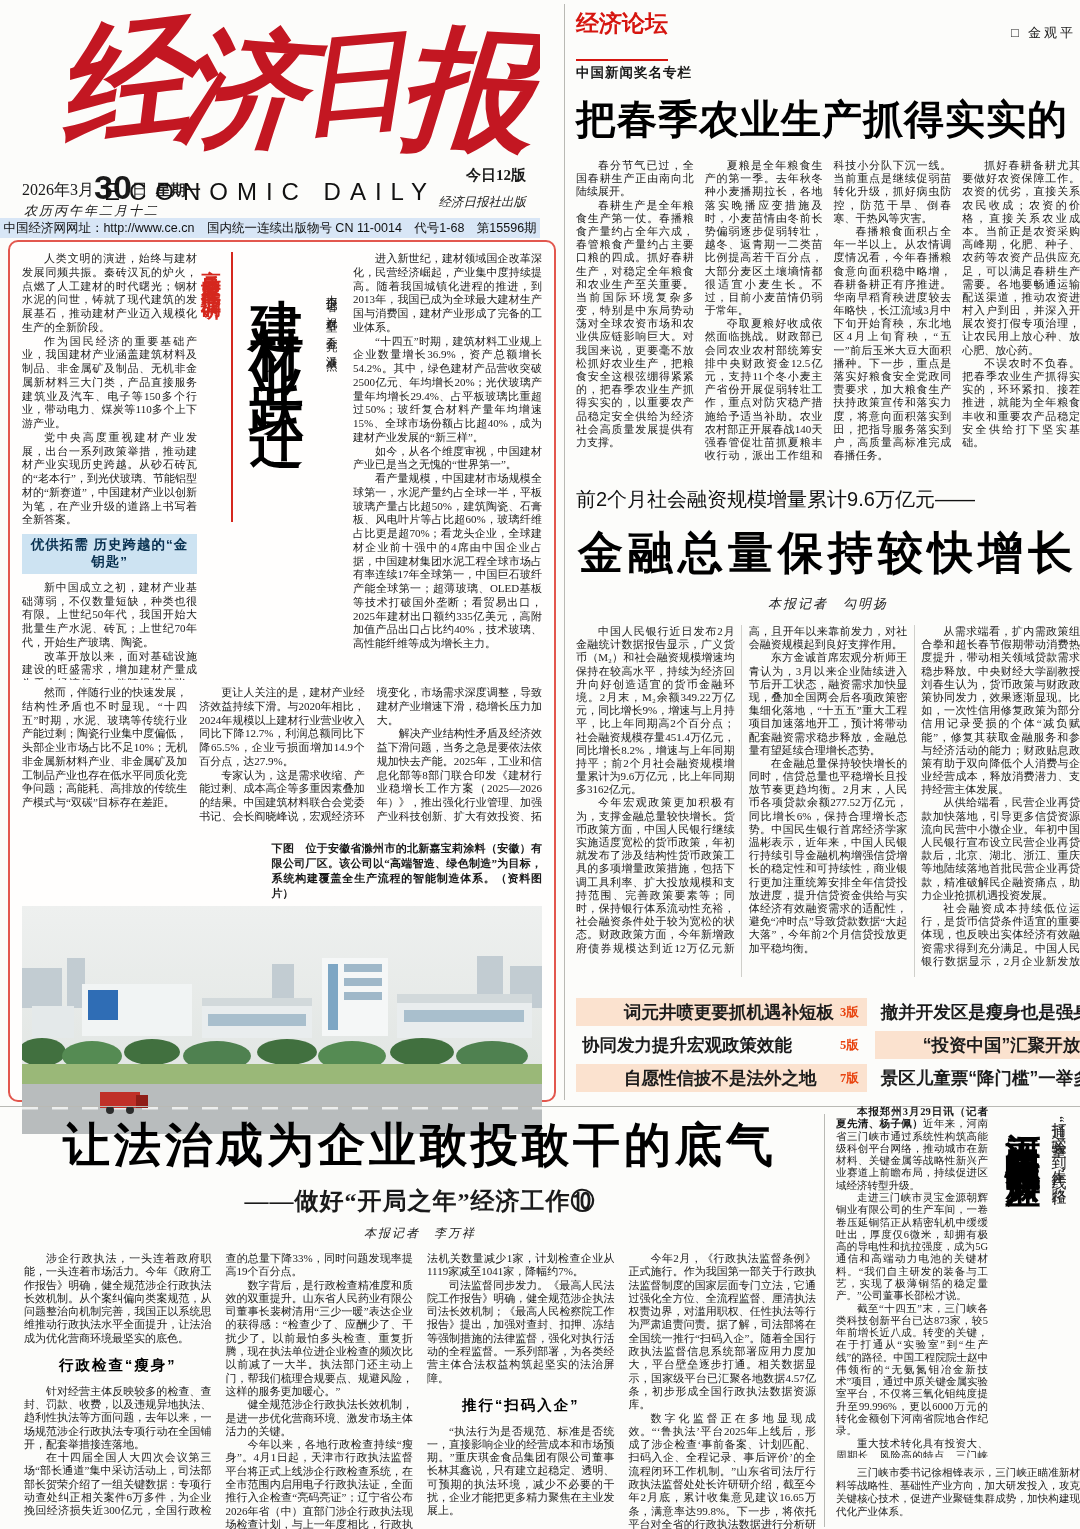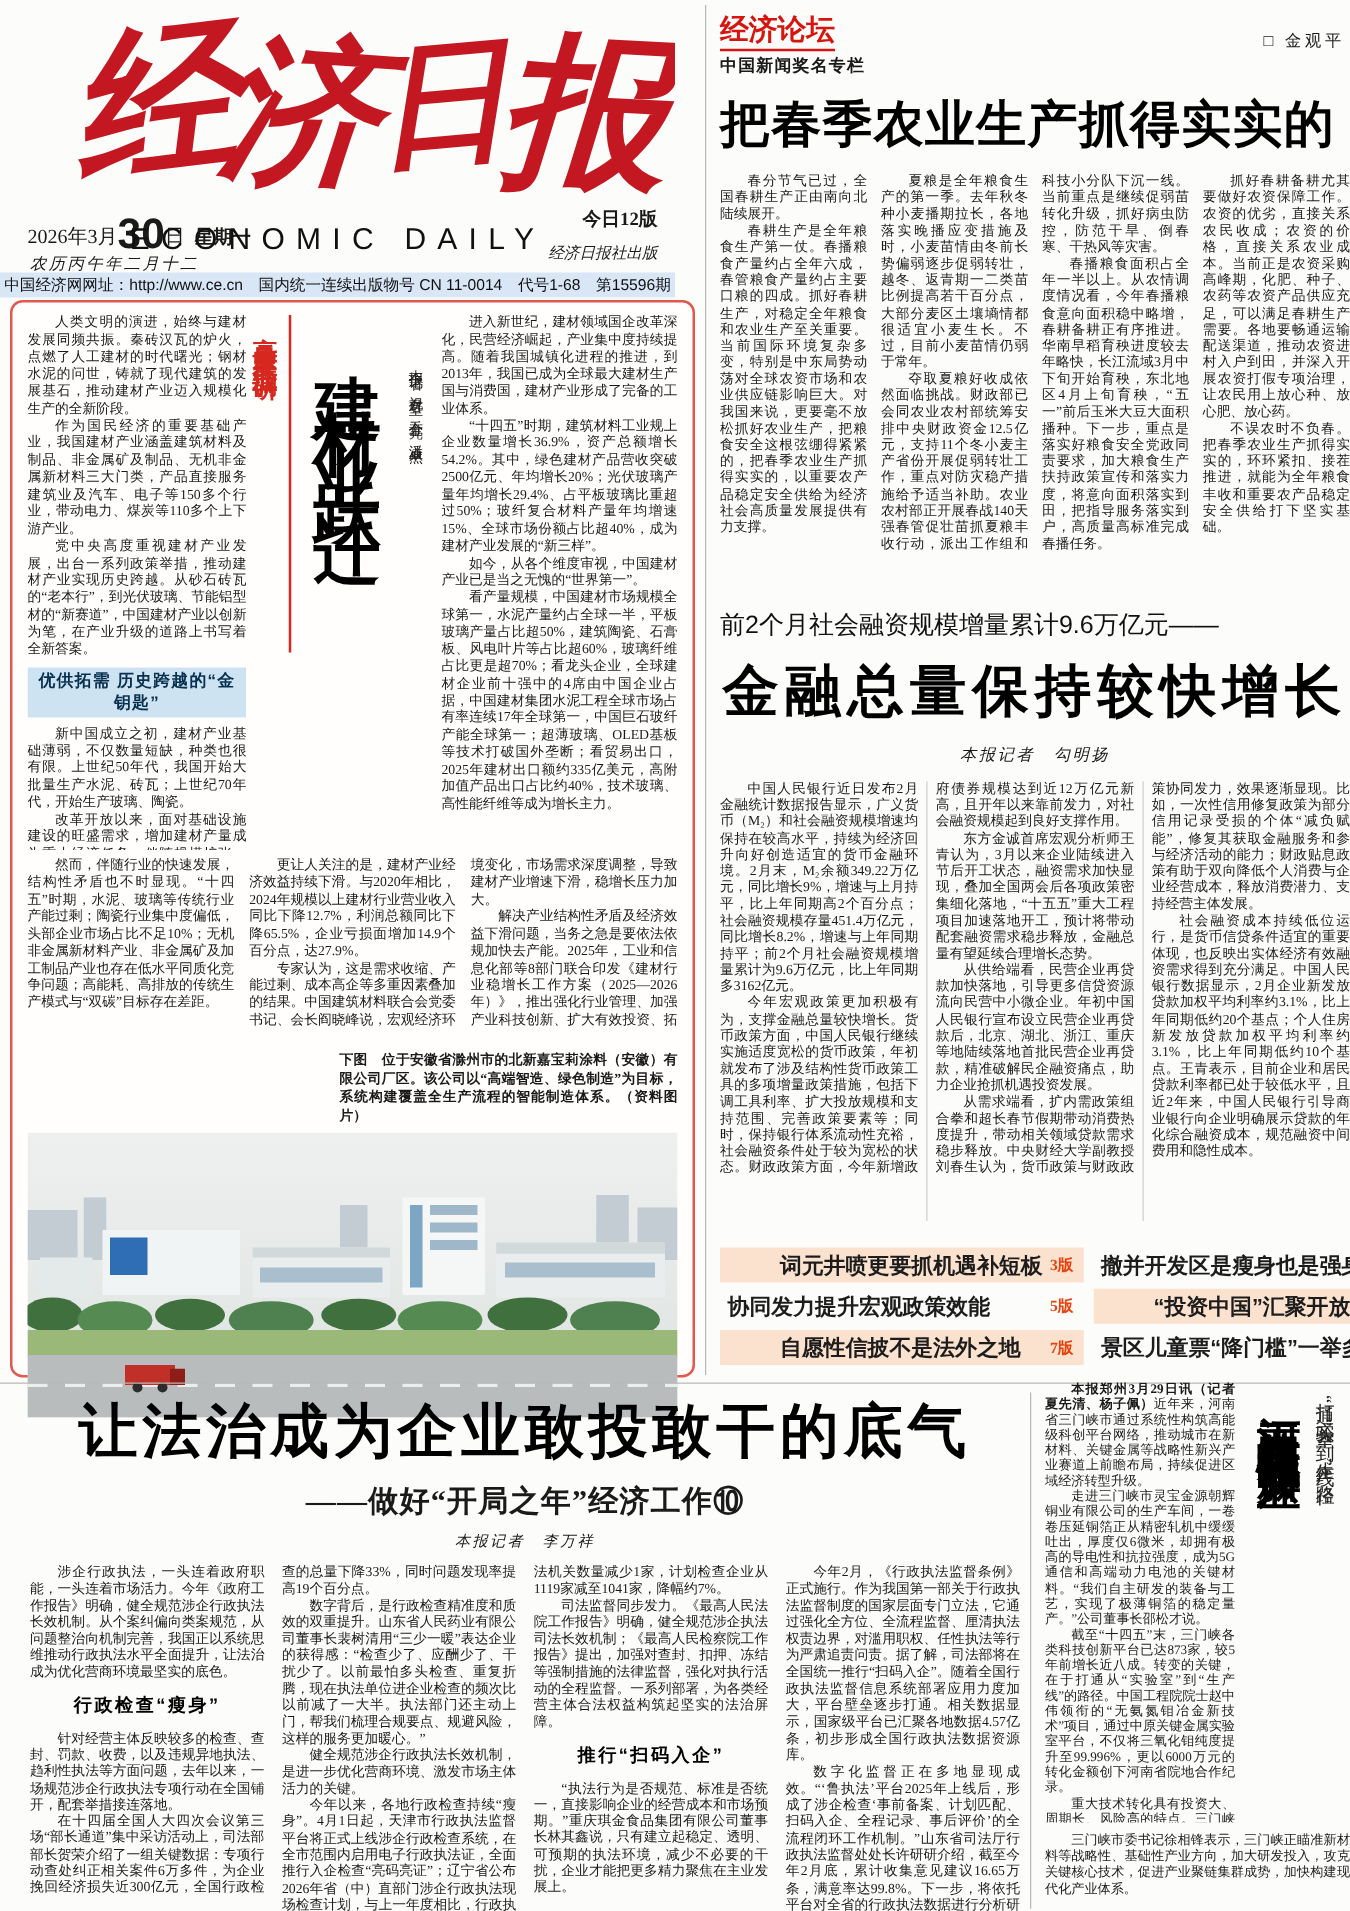--- a/index.html
+++ b/index.html
@@ -24,21 +24,21 @@
            font-size:24px;letter-spacing:9px;color:#111;}
   #mast-ed{position:absolute;right:14px;top:0;text-align:right;}
   #mast-ed .e1{font-size:15px;font-weight:700;}
   #mast-ed .e2{font-size:12.5px;font-style:italic;margin-top:9px;}
   #infobar{position:absolute;left:0;top:218px;width:540px;height:20px;background:#d8e6f6;
            font-size:12.5px;line-height:20px;text-align:center;font-family:"Liberation Sans",sans-serif;color:#101010;}
 
   
   #forum{position:absolute;left:576px;top:8px;width:504px;height:468px;}
   #forum-tag{font-family:"Liberation Sans",sans-serif;font-size:23px;font-weight:900;color:#d6150f;
-             display:inline-block;border-bottom:2px solid #d6150f;padding-bottom:0;}
+             display:inline-block;border-bottom:2px solid #d6150f;padding-bottom:20px;}
   #forum-sub{font-size:13.5px;font-weight:700;letter-spacing:1px;margin-top:3px;}
   #forum-author{position:absolute;right:4px;top:16px;font-size:13px;letter-spacing:3px;}
   #forum-headline{margin-top:10px;font-family:"Liberation Sans",sans-serif;font-size:40px;font-weight:900;
                   letter-spacing:1px;color:#000;white-space:nowrap;}
   #forum-body{margin-top:12px;height:336px;overflow:hidden;column-count:4;column-gap:11px;
               font-size:11px;line-height:1.2;}
 
   
   #redbox{position:absolute;left:8px;top:240px;width:548px;height:862px;border:2px solid #e2574e;
           border-radius:10px;background:#fffefd;box-sizing:border-box;padding:10px 12px;}
@@ -232,22 +232,23 @@
   </div>
 
   <div id="finance">
     <div id="fin-kicker">前2个月社会融资规模增量累计9.6万亿元——</div>
     <div id="fin-headline">金融总量保持较快增长</div>
     <div id="fin-byline">本报记者　勾明扬</div>
     <div id="fin-body">
         <p>中国人民银行近日发布2月金融统计数据报告显示，广义货币（M₂）和社会融资规模增速均保持在较高水平，持续为经济回升向好创造适宜的货币金融环境。2月末，M₂余额349.22万亿元，同比增长9%，增速与上月持平，比上年同期高2个百分点；社会融资规模存量451.4万亿元，同比增长8.2%，增速与上年同期持平；前2个月社会融资规模增量累计为9.6万亿元，比上年同期多3162亿元。</p>
         <p>今年宏观政策更加积极有为，支撑金融总量较快增长。货币政策方面，中国人民银行继续实施适度宽松的货币政策，年初就发布了涉及结构性货币政策工具的多项增量政策措施，包括下调工具利率、扩大投放规模和支持范围、完善政策要素等；同时，保持银行体系流动性充裕，社会融资条件处于较为宽松的状态。财政政策方面，今年新增政府债券规模达到近12万亿元新高，且开年以来靠前发力，对社会融资规模起到良好支撑作用。</p>
         <p>东方金诚首席宏观分析师王青认为，3月以来企业陆续进入节后开工状态，融资需求加快显现，叠加全国两会后各项政策密集细化落地，“十五五”重大工程项目加速落地开工，预计将带动配套融资需求稳步释放，金融总量有望延续合理增长态势。</p>
+        <p>在金融总量保持较快增长的同时，信贷总量也平稳增长且投放节奏更趋均衡。2月末，人民币各项贷款余额277.52万亿元，同比增长6%，保持合理增长态势。中国民生银行首席经济学家温彬表示，近年来，中国人民银行持续引导金融机构增强信贷增长的稳定性和可持续性，商业银行更加注重统筹安排全年信贷投放进度，提升信贷资金供给与实体经济有效融资需求的适配性，避免“冲时点”导致贷款数据“大起大落”，今年前2个月信贷投放更加平稳均衡。</p>
+        <p>从需求端看，扩内需政策组合拳和超长春节假期带动消费热度提升，带动相关领域贷款需求稳步释放。中央财经大学副教授刘春生认为，货币政策与财政政策协同发力，效果逐渐显现。比如，一次性信用修复政策为部分信用记录受损的个体“减负赋能”，修复其获取金融服务和参与经济活动的能力；财政贴息政策有助于双向降低个人消费与企业经营成本，释放消费潜力、支持经营主体发展。</p>
         <p>从供给端看，民营企业再贷款加快落地，引导更多信贷资源流向民营中小微企业。年初中国人民银行宣布设立民营企业再贷款后，北京、湖北、浙江、重庆等地陆续落地首批民营企业再贷款，精准破解民企融资痛点，助力企业抢抓机遇投资发展。</p>
-        <p>从需求端看，扩内需政策组合拳和超长春节假期带动消费热度提升，带动相关领域贷款需求稳步释放。中央财经大学副教授刘春生认为，货币政策与财政政策协同发力，效果逐渐显现。比如，一次性信用修复政策为部分信用记录受损的个体“减负赋能”，修复其获取金融服务和参与经济活动的能力；财政贴息政策有助于双向降低个人消费与企业经营成本，释放消费潜力、支持经营主体发展。</p>
         <p>社会融资成本持续低位运行，是货币信贷条件适宜的重要体现，也反映出实体经济有效融资需求得到充分满足。中国人民银行数据显示，2月企业新发放贷款加权平均利率约3.1%，比上年同期低约20个基点；个人住房新发放贷款加权平均利率约3.1%，比上年同期低约10个基点。王青表示，目前企业和居民贷款利率都已处于较低水平，且近2年来，中国人民银行引导商业银行向企业明确展示贷款的年化综合融资成本，规范融资中间费用和隐性成本。</p>
       </div>
   </div>
 
   <div id="daodu">
     <div id="daodu-grid">
         <div class="daodu-item shaded">
           <span class="daodu-label">词元井喷更要抓机遇补短板</span>
           <span class="daodu-page">3版</span>
         </div>

